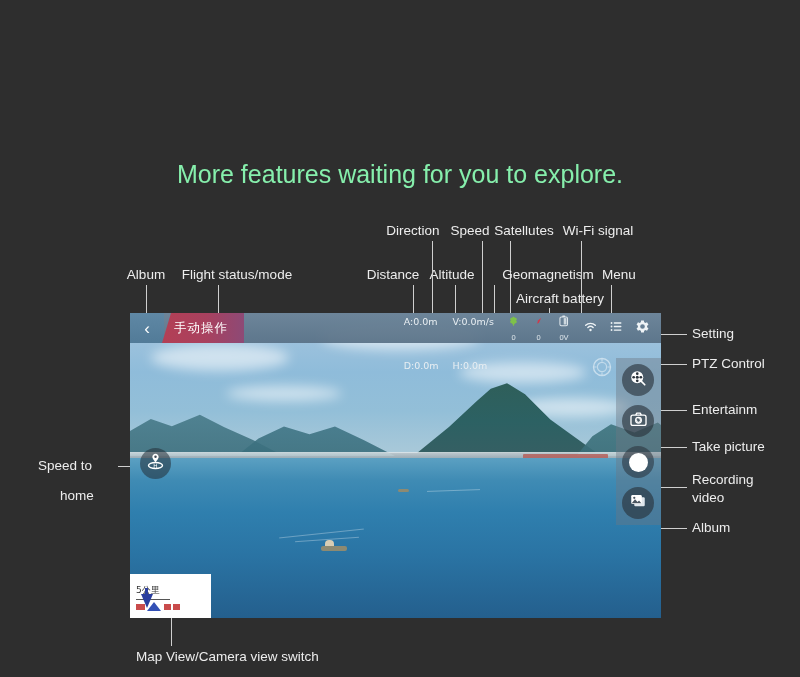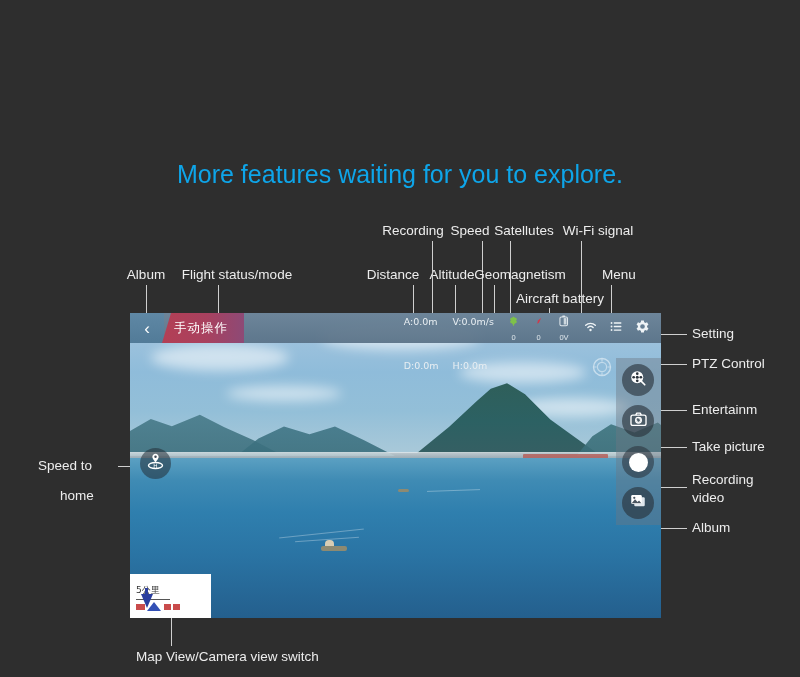--- a/index.html
+++ b/index.html
@@ -17,21 +17,21 @@
     text-align: center; color: #ffffff;
     font-size: 54px; line-height: 58px;
     letter-spacing: 0.5px;
   }
   .headline .l1 { display: block; }
   .headline .l2 { display: block; }
   .hl-bold { font-weight: 700; }
   .hl-light { font-weight: 400; }
   .subtitle {
     position: absolute; left: 0; right: 0; top: 160px;
-    text-align: center; color: #0ea5e9;
+    text-align: center; color: #86efac;
     font-size: 25px; font-weight: 400;
   }
 
   
   .anno {
     position: absolute;
     color: #ededed;
     font-size: 13.5px;
     white-space: nowrap;
   }
@@ -190,30 +190,30 @@
 
   <div class="anno ctr" style="left:237px; top:267px;">Flight status/mode</div>
   <div class="vline" style="left:218px; top:285px; height:28px;"></div>
 
   <div class="anno ctr" style="left:393px; top:267px;">Distance</div>
   <div class="vline" style="left:413px; top:285px; height:56px;"></div>
 
   <div class="anno ctr" style="left:452px; top:267px;">Altitude</div>
   <div class="vline" style="left:455px; top:285px; height:56px;"></div>
 
-  <div class="anno ctr" style="left:413px; top:223px;">Recording</div>
+  <div class="anno ctr" style="left:413px; top:223px;">Direction</div>
   <div class="vline" style="left:432px; top:241px; height:81px;"></div>
 
   <div class="anno ctr" style="left:470px; top:223px;text-align:center;">Speed</div>
   <div class="vline" style="left:482px; top:241px; height:81px;"></div>
 
   <div class="anno ctr" style="left:524px; top:223px;">Satellutes</div>
   <div class="vline" style="left:510px; top:241px; height:81px;"></div>
 
-  <div class="anno ctr" style="left:520px; top:267px;text-align:center;">Geomagnetism</div>
+  <div class="anno ctr" style="left:548px; top:267px;text-align:center;">Geomagnetism</div>
   <div class="vline" style="left:494px; top:285px; height:37px;"></div>
 
   <div class="anno ctr" style="left:560px; top:291px;">Aircraft battery</div>
   <div class="vline" style="left:549px; top:308px; height:14px;"></div>
 
   <div class="anno ctr" style="left:598px; top:223px;">Wi-Fi signal</div>
   <div class="vline" style="left:581px; top:241px; height:81px;"></div>
 
   <div class="anno ctr" style="left:619px; top:267px;">Menu</div>
   <div class="vline" style="left:611px; top:285px; height:37px;"></div>

